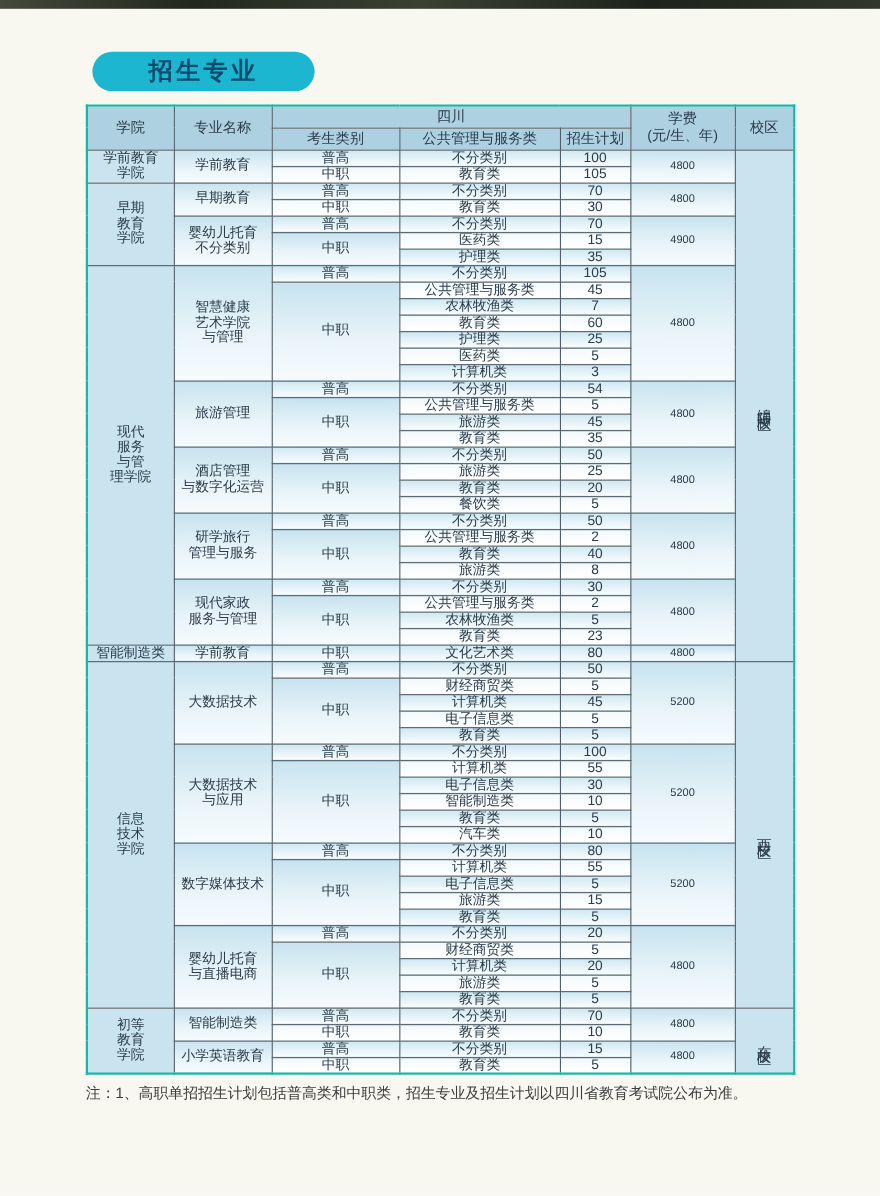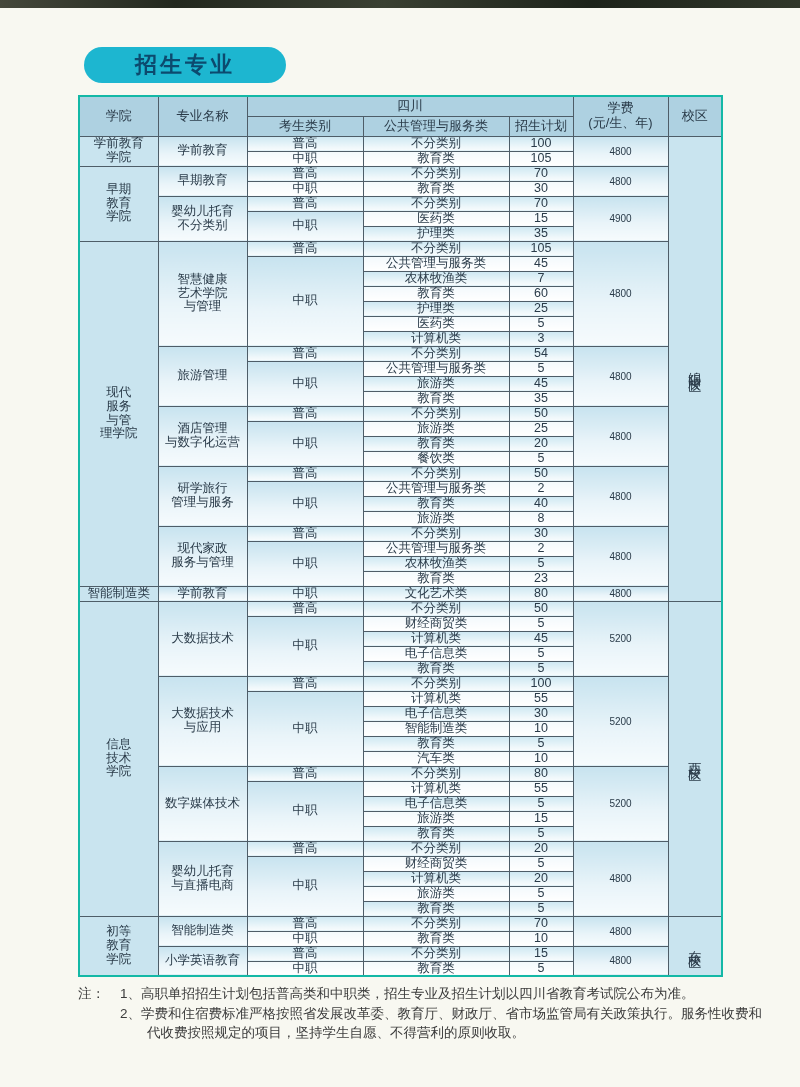--- a/index.html
+++ b/index.html
@@ -42,21 +42,21 @@
   .v-text{
     writing-mode:vertical-rl;text-orientation:upright;
     letter-spacing:3px;line-height:1;display:inline-block;font-size:13px;
   }
   .notes{
     position:absolute;left:78px;top:984px;width:696px;
     font-size:13.5px;line-height:19.5px;color:#3b3b3b;display:flex;
   }
   .note-label{flex:0 0 auto;}
   .note-items{flex:1;}
-  .note-item{padding-left:27px;text-indent:-27px;margin-left:15px;}
+  .note-item{padding-left:27px;text-indent:-27px;}
 </style>
 </head>
 <body>
 
 <div class="page">
   <div class="top-strip"></div>
 
   <div class="badge">
     <span>招生专业</span>
   </div>
@@ -397,16 +397,15 @@
           <td class="plain">教育类</td>
           <td class="plain">5</td>
         </tr>
       </tbody>
   </table>
 
   <div class="notes">
     <span class="note-label">注：</span>
     <div class="note-items">
       <div class="note-item">1、高职单招招生计划包括普高类和中职类，招生专业及招生计划以四川省教育考试院公布为准。</div>
-      <div class="note-item">2、学费和住宿费标准严格按照省发展改革委、教育厅、财政厅、省市场监管局有关政策执行。服务性收费和代收费按照规定的项目，坚持学生自愿、不得营利的原则收取。</div>
     </div>
   </div>
 </div>
 
 </body></html>

